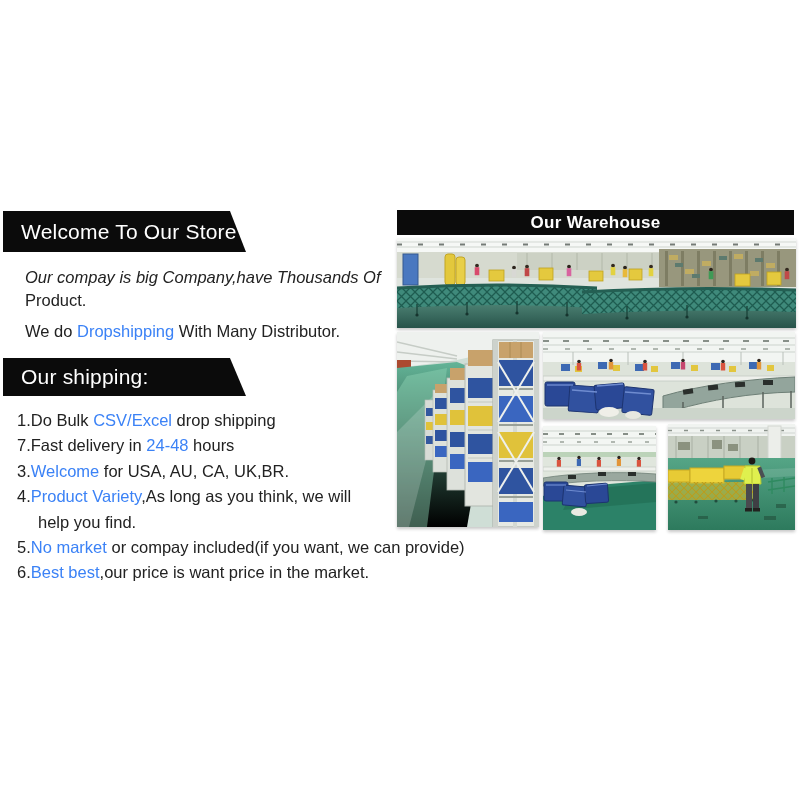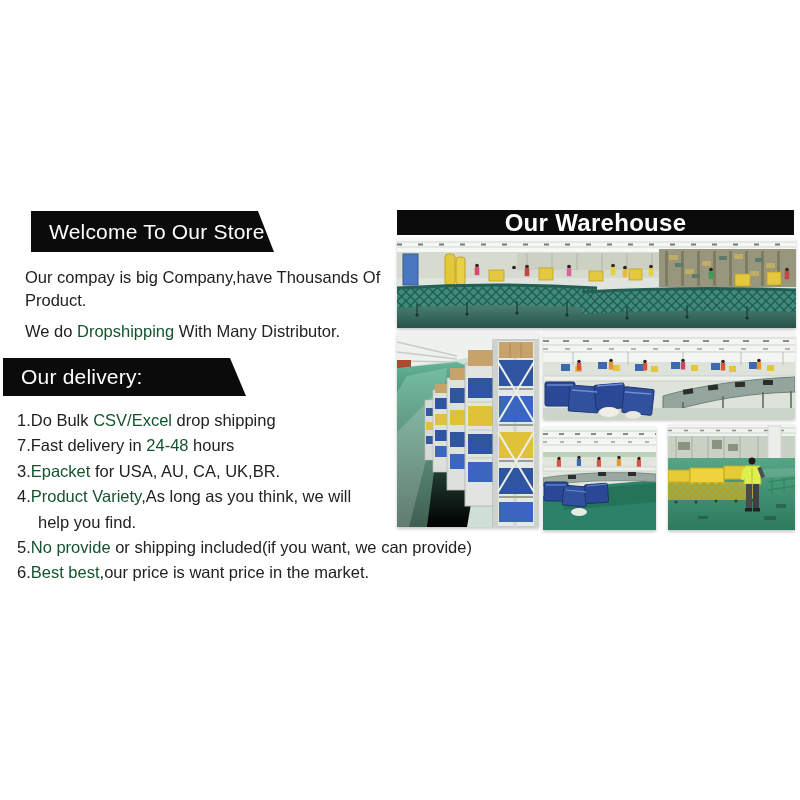--- a/index.html
+++ b/index.html
@@ -9,55 +9,55 @@
   
   .ribbon{background:#0b0b0b;color:#fff;
           clip-path:polygon(0 0,93.4% 0,100% 100%,0 100%);
           display:flex;align-items:center;}
   .ribbon .txt{padding-left:18px;font-size:21px;letter-spacing:.2px;white-space:nowrap;}
   
   .copyline{white-space:nowrap;font-size:16.5px;color:#222;line-height:23px;height:23px;}
   .adv{left:17px;top:408px;font-size:16.5px;color:#222;line-height:25.4px;}
   .adv .line{white-space:nowrap;}
   .adv .line.indent{padding-left:21px;}
-  .hl{color:#14532d;}
+  .hl{color:#3b82f6;}
   
   .wh-banner{background:#0b0b0b;color:#fff;display:flex;align-items:center;justify-content:center;}
-  .wh-banner .txt{font-size:24px;font-weight:bold;letter-spacing:.3px;}
+  .wh-banner .txt{font-size:17px;font-weight:bold;letter-spacing:.3px;}
   .photo{overflow:hidden;box-shadow:0 2px 3px rgba(0,0,0,.22);background:#dfe5e0;}
   .photo svg{display:block;width:100%;height:100%;}
 </style>
 </head>
 <body>
 
-<div class="abs ribbon" style="left:3px;top:211px;width:243px;height:41px;margin-left:28px;">
+<div class="abs ribbon" style="left:3px;top:211px;width:243px;height:41px;">
   <span class="txt">Welcome To Our Store</span>
 </div>
 
-<div class="abs copyline" style="left:25px;top:266px;">
+<div class="abs copyline" style="left:25px;top:266px;font-style:italic;">
   <span>Our compay is big Company,have Thousands Of</span><span class="hl"></span><span></span>
 </div>
 <div class="abs copyline" style="left:25px;top:289px;">
   <span>Product.</span><span class="hl"></span><span></span>
 </div>
 <div class="abs copyline" style="left:25px;top:320px;">
   <span>We do </span><span class="hl">Dropshipping</span><span> With Many Distributor.</span>
 </div>
 
 <div class="abs ribbon" style="left:3px;top:358px;width:243px;height:38px;">
-  <span class="txt">Our delivery:</span>
+  <span class="txt">Our shipping:</span>
 </div>
 
 <div class="abs adv">
   <div class="line"><span>1.Do Bulk </span><span class="hl">CSV/Excel</span><span> drop shipping</span></div>
   <div class="line"><span>7.Fast delivery in </span><span class="hl">24-48</span><span> hours</span></div>
-  <div class="line"><span>3.</span><span class="hl">Epacket</span><span> for USA, AU, CA, UK,BR.</span></div>
+  <div class="line"><span>3.</span><span class="hl">Welcome</span><span> for USA, AU, CA, UK,BR.</span></div>
   <div class="line"><span>4.</span><span class="hl">Product Variety</span><span>,As long as you think, we will</span></div>
   <div class="line indent"><span>help you find.</span><span class="hl"></span><span></span></div>
-  <div class="line"><span>5.</span><span class="hl">No provide</span><span> or shipping included(if you want, we can provide)</span></div>
+  <div class="line"><span>5.</span><span class="hl">No market</span><span> or compay included(if you want, we can provide)</span></div>
   <div class="line"><span>6.</span><span class="hl">Best best</span><span>,our price is want price in the market.</span></div>
 </div>
 
 <div class="abs wh-banner" style="left:397px;top:210px;width:397px;height:25px;">
   <span class="txt">Our Warehouse</span>
 </div>
 
 <div class="abs photo" style="left:397px;top:238px;width:399px;height:90px;" aria-label="warehouse panorama with flexible conveyors and workers">
 <svg viewBox="0 0 399 90" preserveAspectRatio="none">
   <defs>

